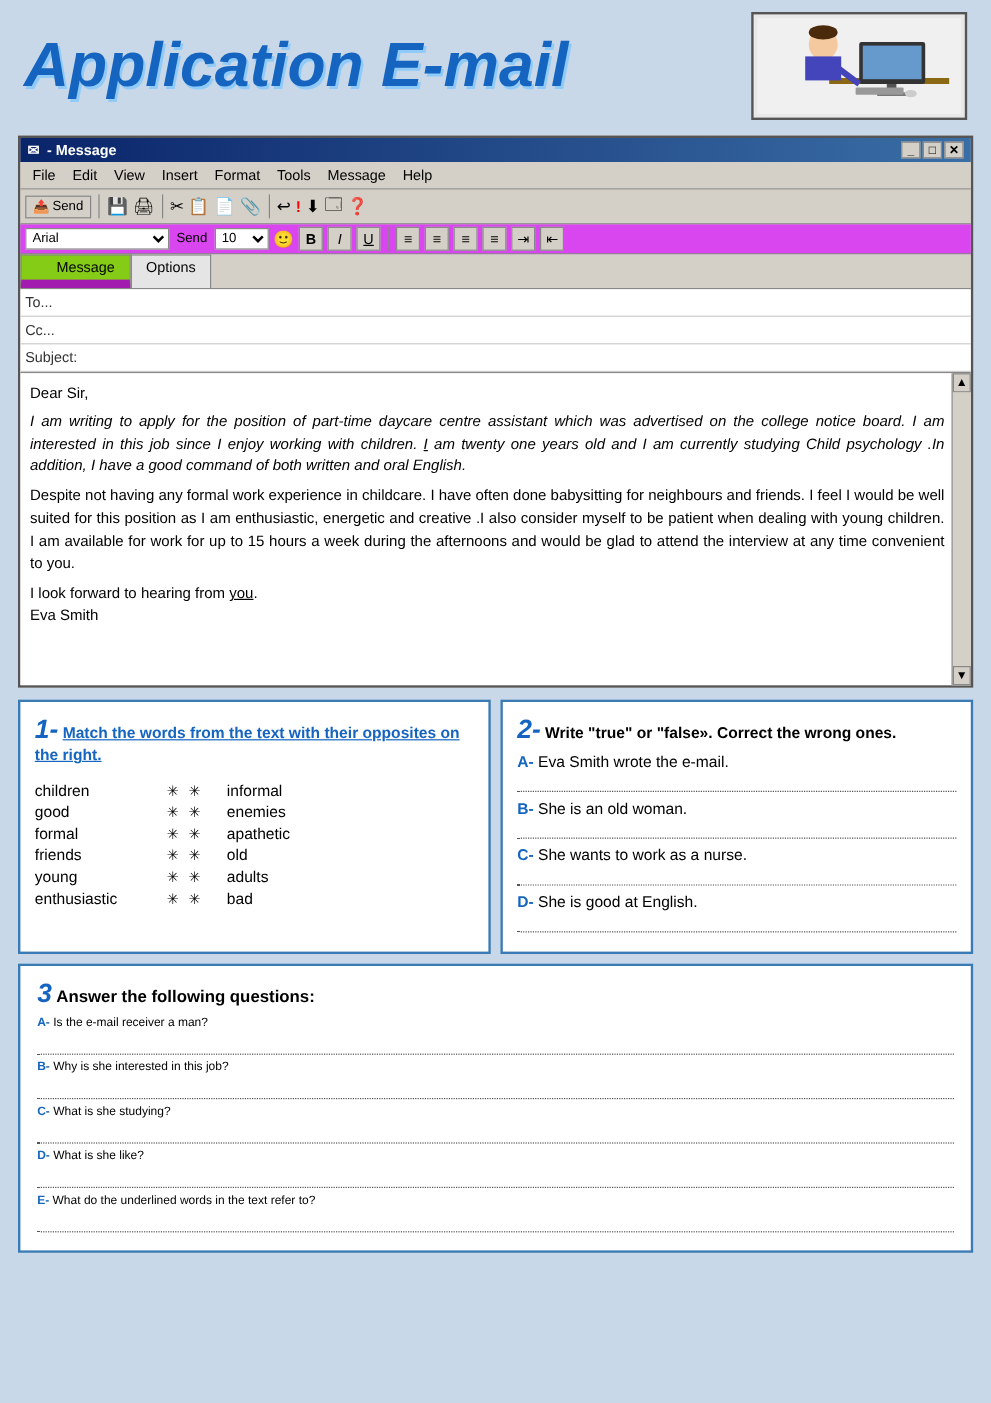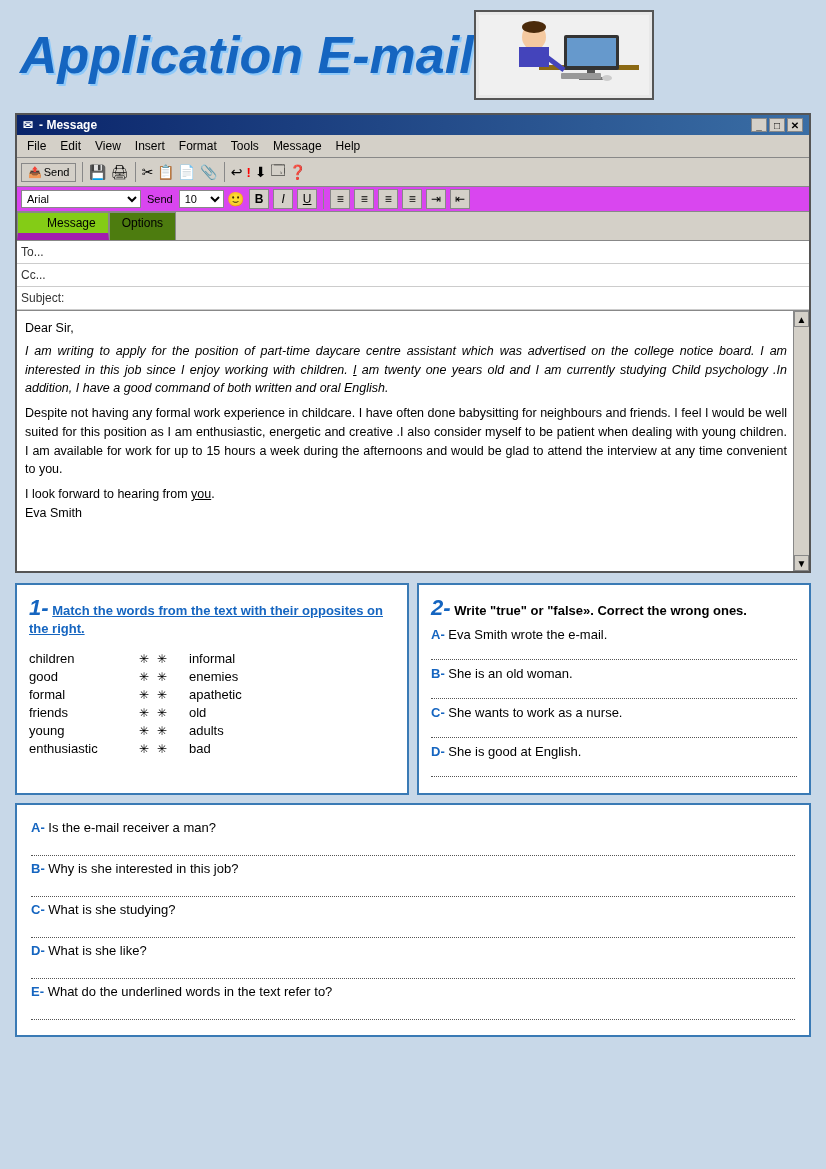--- a/index.html
+++ b/index.html
@@ -8,20 +8,21 @@
       min-height: 1169px;
       background: #c8d8e8;
       font-family: Arial, sans-serif;
       font-size: 13px;
     }
 
     
     .page-header {
       display: flex;
       align-items: center;
+      justify-content: space-between;
       padding: 10px 20px 5px 20px;
       background: #c8d8e8;
     }
     .page-title {
       font-size: 52px;
       font-weight: bold;
       color: #1565c0;
       font-style: italic;
       font-family: Arial Black, Arial, sans-serif;
       text-shadow: 2px 2px 0 #90caf9;
@@ -158,21 +159,21 @@
       background: #d4d0c8;
       display: flex;
       border-bottom: 1px solid #888;
     }
     .email-tab {
       padding: 3px 12px;
       font-size: 12px;
       border: 1px solid #888;
       border-bottom: none;
       cursor: pointer;
-      background: #4d7c0f;
+      background: #e5e5e5;
     }
     .email-tab.active {
       background: #84cc16;
       border-bottom: 7px solid #a21caf;
       padding-left: 29px;
     }
 
     .email-fields {
       background: white;
       border-bottom: 1px solid #888;
@@ -317,21 +318,21 @@
       border: 2px solid #3a7ab5;
       background: white;
       padding: 10px 14px;
       margin-bottom: 8px;
     }
     .ex3-title {
       margin-bottom: 6px;
     }
     .ex3-item {
       margin: 5px 0;
-      font-size: 13px;
+      font-size: 10px;
     }
     .ex3-label {
       font-weight: bold;
       color: #1565c0;
     }
   </style>
 </head>
 <body>
 
 <div class="page-header">
@@ -565,20 +566,25 @@
         <div class="tf-item">
           <span class="tf-label">D-</span>
           <span>She is good at English.</span>
           <div class="tf-dots" style="border-bottom:1px dotted #555;height:16px;margin-top:2px;"></div>
         </div>
       </div>
     </div>
   </div>
 
   <div class="ex3-box">
+    <div class="ex3-title">
+      <span class="ex-number">3</span>
+      <span class="ex-number"> </span>
+      <span style="font-size:14px;font-weight:bold;">Answer the following questions:</span>
+    </div>
 
     <div class="ex3-item">
       <span class="ex3-label">A-</span>
       <span>Is the e-mail receiver a man?</span>
       <div style="border-bottom:1px dotted #555;height:18px;margin-top:3px;margin-bottom:4px;"></div>
     </div>
     <div class="ex3-item">
       <span class="ex3-label">B-</span>
       <span>Why is she interested in this job?</span>
       <div style="border-bottom:1px dotted #555;height:18px;margin-top:3px;margin-bottom:4px;"></div>

